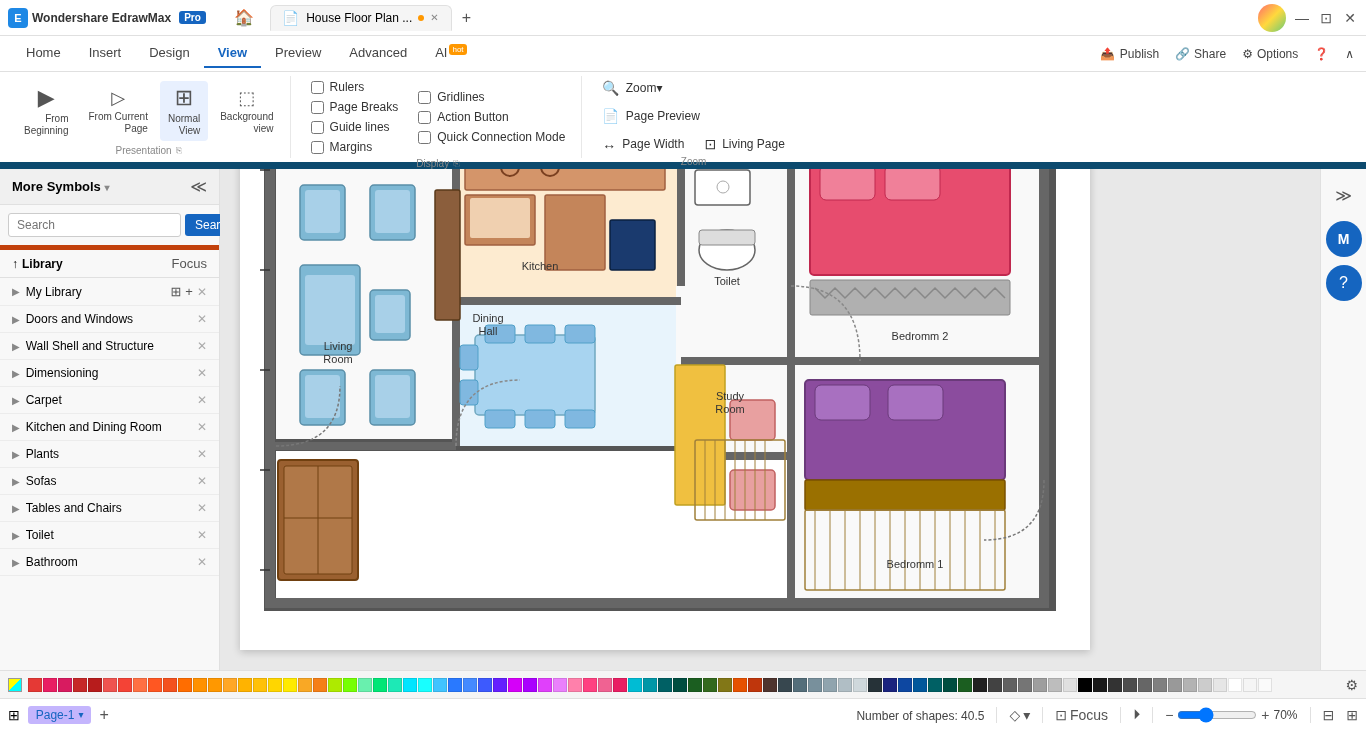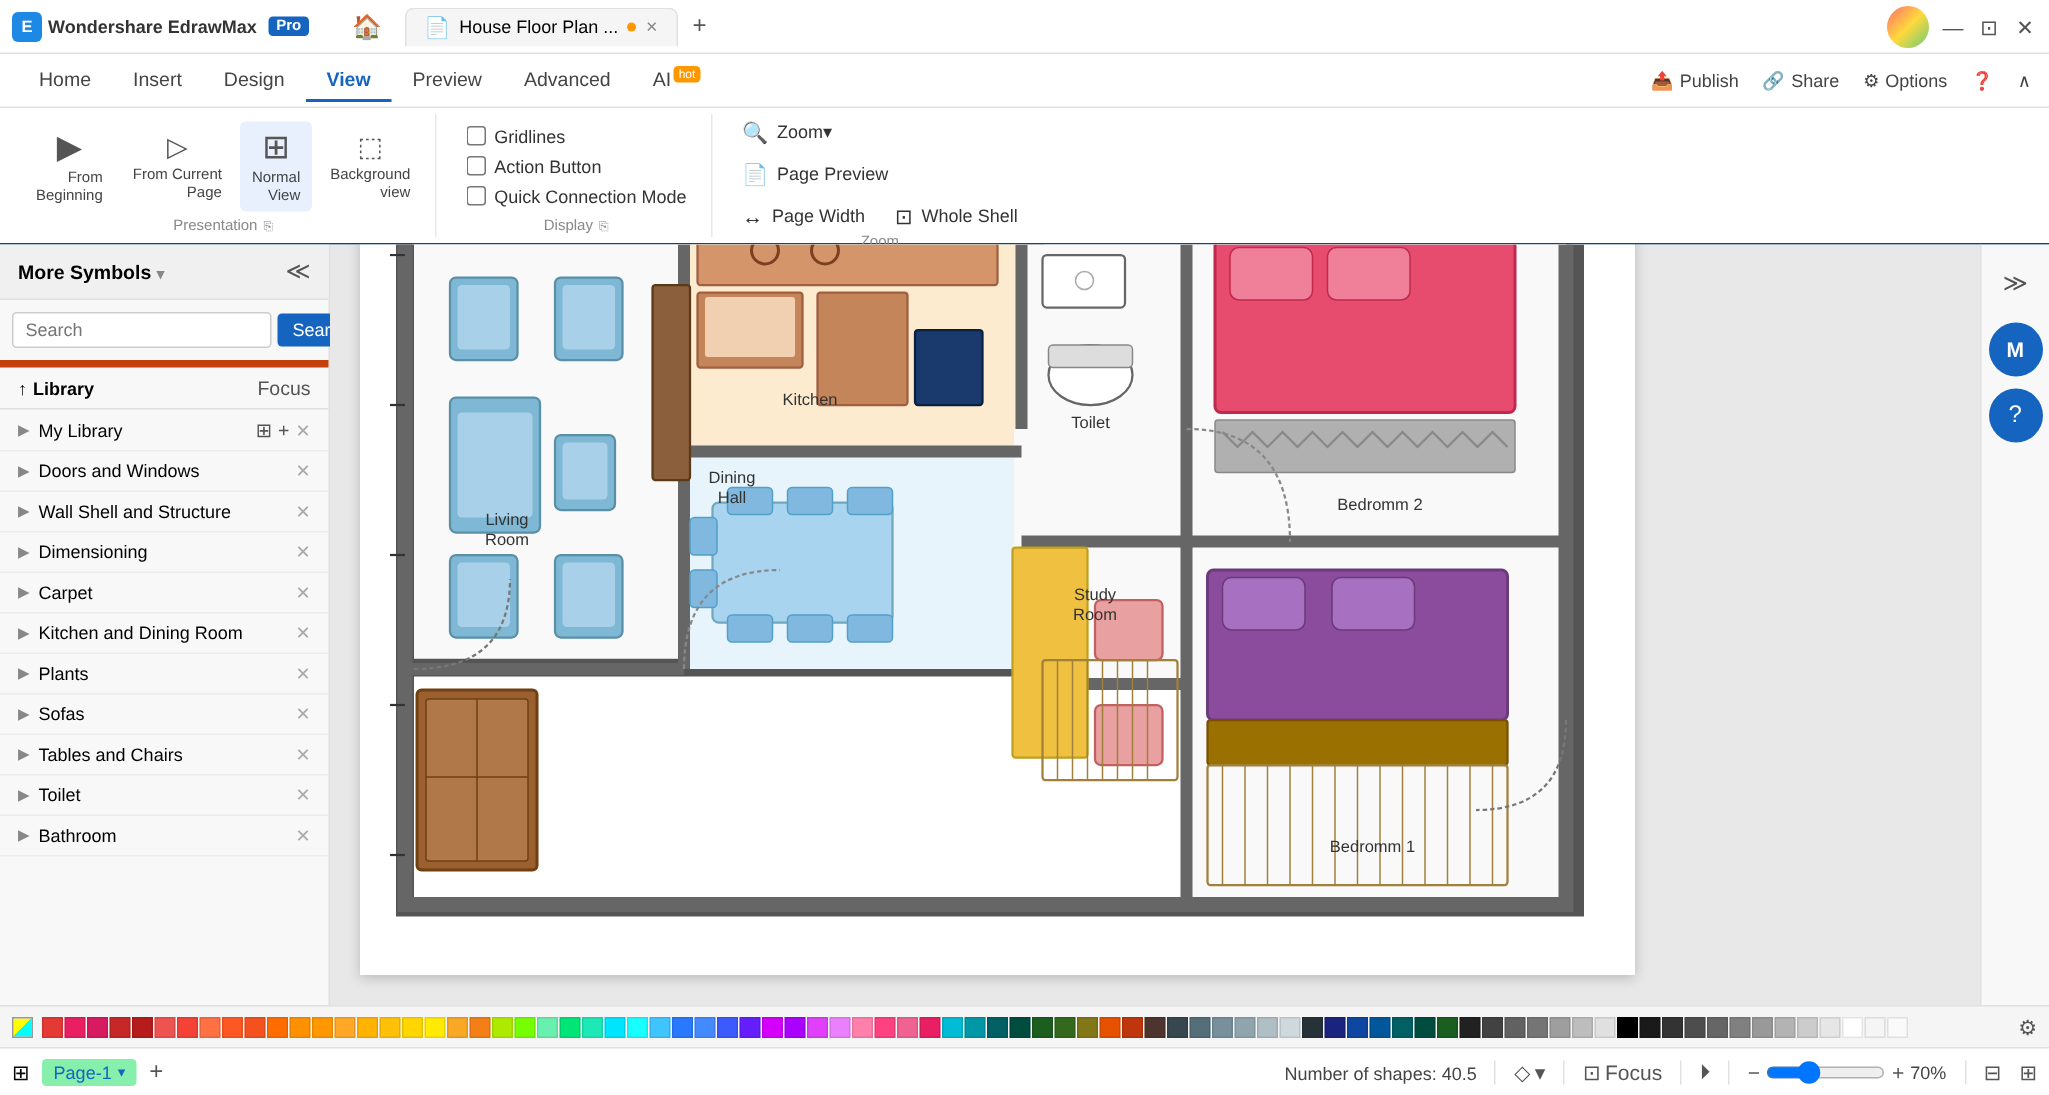--- a/index.html
+++ b/index.html
@@ -23,21 +23,21 @@
     .tab-item .dot { width: 6px; height: 6px; border-radius: 50%; background: #ff9800; }
     .tab-item .close-btn { font-size: 10px; color: #888; cursor: pointer; }
     .tab-new { padding: 4px 8px; cursor: pointer; color: #555; font-size: 16px; }
     .win-controls { display: flex; align-items: center; gap: 8px; margin-left: auto; }
     .win-btn { width: 16px; height: 16px; cursor: pointer; display: flex; align-items: center; justify-content: center; font-size: 14px; color: #555; }
     .user-avatar { width: 28px; height: 28px; border-radius: 50%; background: linear-gradient(135deg, #ff6b6b, #ffd93d, #6bcb77); display: flex; align-items: center; justify-content: center; font-size: 10px; color: white; }
 
     
     #ribbon {
       background: #fff;
-      border-bottom: 1px solid #0c4a6e;
+      border-bottom: 7px solid #0c4a6e;
     }
     #ribbon-tabs {
       display: flex;
       align-items: center;
       padding: 0 12px;
       border-bottom: 1px solid #e0e0e0;
       height: 36px;
     }
     .ribbon-tab {
       padding: 6px 14px;
@@ -273,21 +273,21 @@
       height: 32px;
       background: #fff;
       border-top: 1px solid #e0e0e0;
       display: flex;
       align-items: center;
       padding: 0 8px;
       gap: 8px;
     }
     .status-bar-left { display: flex; align-items: center; gap: 8px; }
     .page-tab { display: flex; align-items: center; gap: 4px; padding: 2px 8px; border-radius: 3px; cursor: pointer; font-size: 12px; }
-    .page-tab.active { background: #86efac; color: #1565c0; }
+    .page-tab.active { background: #c4b5fd; color: #1565c0; }
     .add-page-btn { cursor: pointer; color: #555; font-size: 16px; }
     .status-bar-right { margin-left: auto; display: flex; align-items: flex-end; gap: 12px; font-size: 12px; color: #444; }
     .zoom-controls { display: flex; align-items: center; gap: 4px; }
     .zoom-btn { cursor: pointer; font-size: 14px; color: #555; }
     .status-divider { width: 1px; height: 16px; background: #e0e0e0; }
     .status-icon-btn { cursor: pointer; font-size: 14px; color: #555; display: flex; align-items: center; gap: 3px; }
   </style>
 </head>
 <body>
 
@@ -372,20 +372,38 @@
         <span>Presentation</span>
         <span class="expand-icon">⎘</span>
       </div>
     </div>
 
     <div class="ribbon-group">
       <div class="ribbon-group-content">
         <div class="ribbon-checkbox-group">
           <label class="ribbon-checkbox">
             <input type="checkbox" style=""> 
+              <span>Rulers</span>
+          </label>
+          <label class="ribbon-checkbox">
+            <input type="checkbox" style=""> 
+              <span>Page Breaks</span>
+          </label>
+          <label class="ribbon-checkbox">
+            <input type="checkbox" style=""> 
+              <span>Guide lines</span>
+          </label>
+          <label class="ribbon-checkbox">
+            <input type="checkbox" style=""> 
+              <span>Margins</span>
+          </label>
+        </div>
+        <div class="ribbon-checkbox-group">
+          <label class="ribbon-checkbox">
+            <input type="checkbox" style=""> 
               <span>Gridlines</span>
           </label>
           <label class="ribbon-checkbox">
             <input type="checkbox" style=""> 
               <span>Action Button</span>
           </label>
           <label class="ribbon-checkbox">
             <input type="checkbox" style=""> 
               <span>Quick Connection Mode</span>
           </label>
@@ -407,21 +425,21 @@
           <span class="zoom-icon">📄</span>
           <span>Page Preview</span>
         </div>
         <div style="display:flex;gap:4px;">
           <div class="ribbon-zoom-btn">
             <span class="zoom-icon">↔</span>
             <span>Page Width</span>
           </div>
           <div class="ribbon-zoom-btn">
             <span class="zoom-icon">⊡</span>
-            <span>Whole Shell</span>
+            <span>Living Page</span>
           </div>
         </div>
       </div>
       <div class="ribbon-group-label">
         <span>Zoom</span>
       </div>
     </div>
   </div>
 </div>
 

